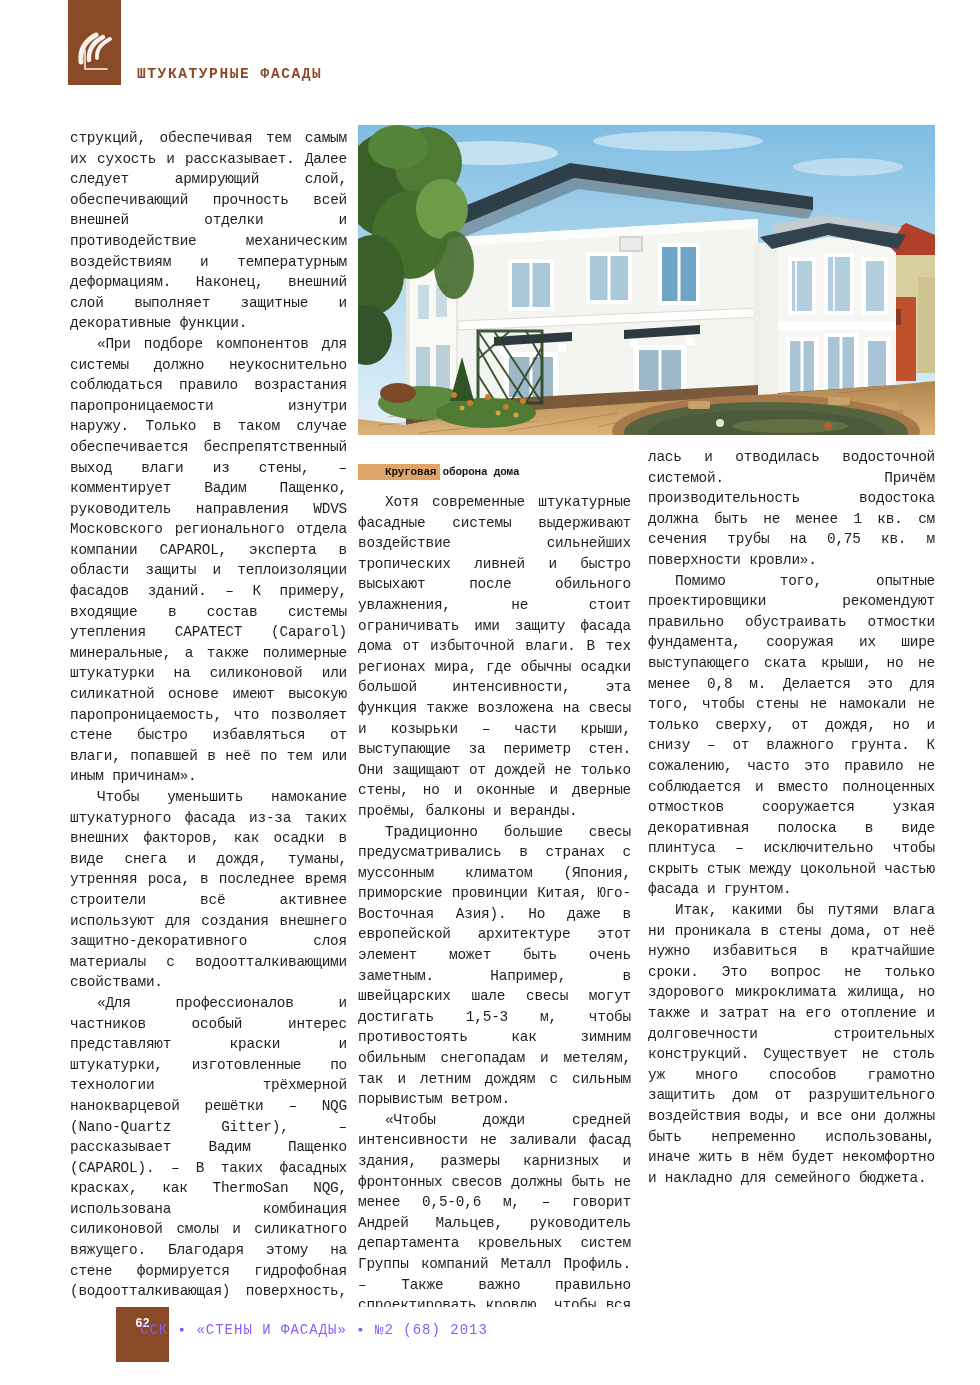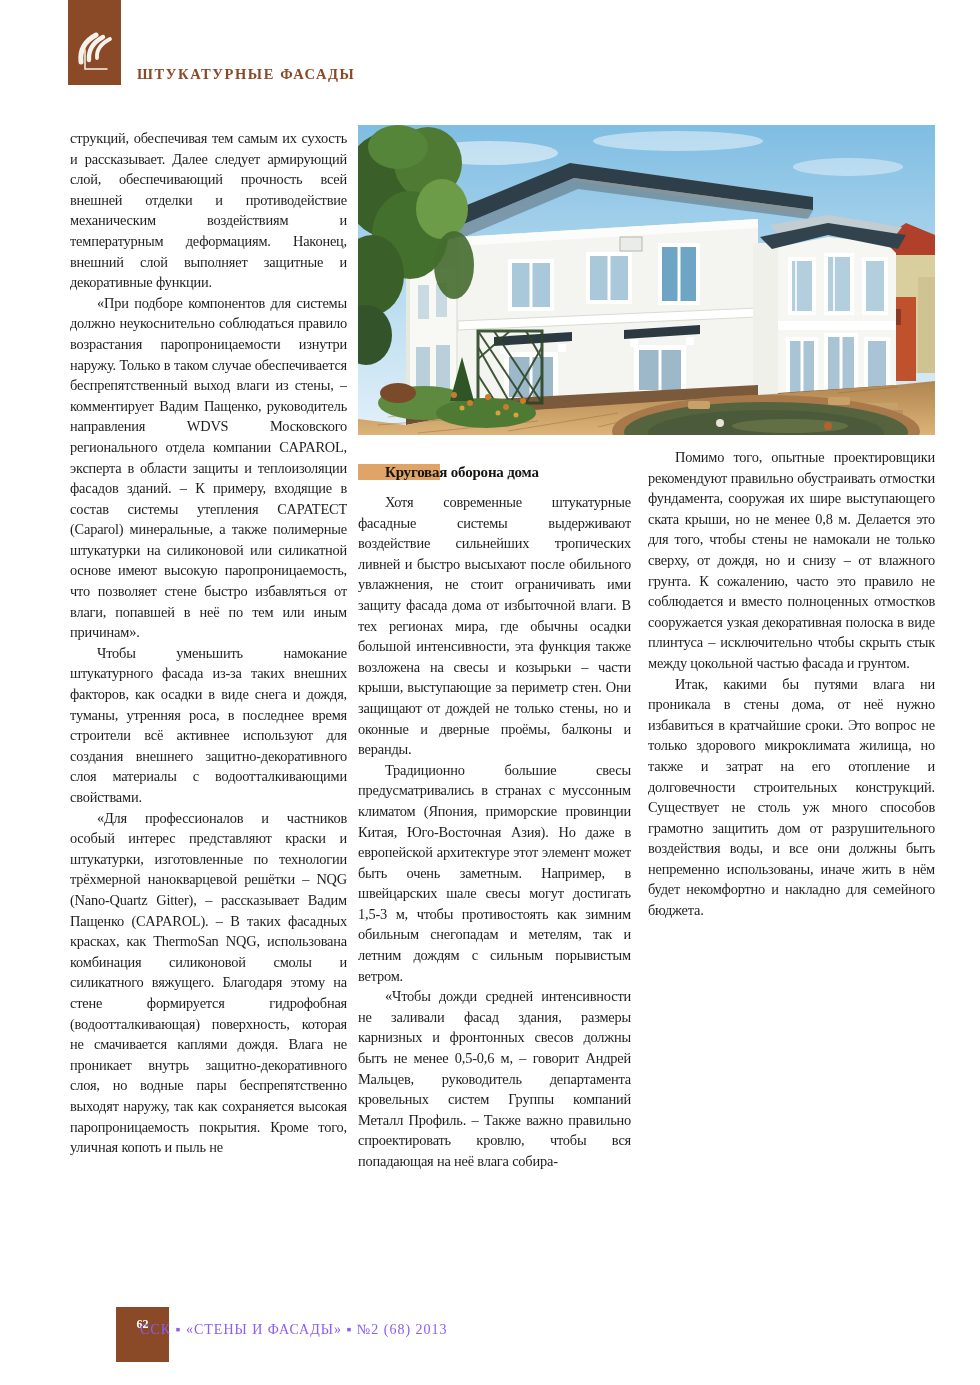--- a/index.html
+++ b/index.html
@@ -1,32 +1,32 @@
 <!DOCTYPE html>
 <html lang="ru"><head>
 <meta charset="utf-8">
 <style>
   html,body{margin:0;padding:0;background:#ffffff;}
   .page{position:relative;width:980px;height:1385px;background:#ffffff;overflow:hidden;
-        font-family:Liberation Serif, serif;color:#1e1e1c;}
+        font-family:Liberation Mono, monospace;color:#1e1e1c;}
   
   .logo-block{position:absolute;left:68px;top:0;width:53px;height:85px;background:#8a4a27;}
   .section-label{position:absolute;left:137px;top:66px;font-size:14.5px;font-weight:bold;
                  letter-spacing:1.6px;color:#8a4a27;}
   
   .photo{position:absolute;left:358px;top:125px;width:577px;height:310px;overflow:hidden;}
   
   .col{position:absolute;text-align:justify;font-size:14.4px;line-height:20.6px;
        letter-spacing:-0.2px;hyphens:auto;-webkit-hyphens:auto;}
   .col p{margin:0;text-indent:27px;}
   .col p.noindent{text-indent:0;}
   .col1{left:70px;top:128px;width:277px;max-height:1178px;overflow:hidden;}
   .col2{left:358px;top:447px;width:273px;max-height:860px;overflow:hidden;}
   .col3{left:648px;top:447px;width:287px;}
-  .subhead{position:relative;margin:16px 0 10px 0;font-size:15px;line-height:19px;
+  .subhead{position:relative;margin:16px 0 10px 0;font-size:11px;line-height:19px;
            font-weight:bold;text-align:left;color:#151513;}
   .hl-bar{position:absolute;left:0;top:1px;width:82px;height:16px;background:#e0a468;z-index:0;}
   .subhead-text{position:relative;z-index:1;padding-left:27px;}
   .byline{text-indent:0;text-align:right;font-weight:bold;font-size:14.5px;
           margin-top:26px;padding-right:26px;letter-spacing:0;}
   
   .page-number-box{position:absolute;left:68px;top:1307px;width:53px;height:55px;background:#8a4a27;
                    color:#ffffff;font-weight:bold;font-size:12px;text-align:center;
                    box-sizing:border-box;padding-top:10px;margin-left:48px;}
   .footer-line{position:absolute;left:140px;top:1322px;font-size:14px;color:#8b5cf6;
@@ -211,20 +211,21 @@
     <h2 class="subhead">
       <span class="hl-bar"></span>
       <span class="subhead-text">Круговая оборона дома</span>
     </h2>
     <p>Хотя современные штукатурные фасадные системы выдерживают воздействие сильнейших тропических ливней и быстро высыхают после обильного увлажнения, не стоит ограничивать ими защиту фасада дома от избыточной влаги. В тех регионах мира, где обычны осадки большой интенсивности, эта функция также возложена на свесы и козырьки – части крыши, выступающие за периметр стен. Они защищают от дождей не только стены, но и оконные и дверные проёмы, балконы и веранды.</p>
     <p>Традиционно большие свесы предусматривались в странах с муссонным климатом (Япония, приморские провинции Китая, Юго-Восточная Азия). Но даже в европейской архитектуре этот элемент может быть очень заметным. Например, в швейцарских шале свесы могут достигать 1,5-3 м, чтобы противостоять как зимним обильным снегопадам и метелям, так и летним дождям с сильным порывистым ветром.</p>
     <p>«Чтобы дожди средней интенсивности не заливали фасад здания, размеры карнизных и фронтонных свесов должны быть не менее 0,5-0,6 м, – говорит Андрей Мальцев, руководитель департамента кровельных систем Группы компаний Металл Профиль. – Также важно правильно спроектировать кровлю, чтобы вся попадающая на неё влага собира-</p>
   </div>
 
   <div class="col col3">
+    <p class="noindent">лась и отводилась водосточной системой. Причём производительность водостока должна быть не менее 1 кв. см сечения трубы на 0,75 кв. м поверхности кровли».</p>
     <p>Помимо того, опытные проектировщики рекомендуют правильно обустраивать отмостки фундамента, сооружая их шире выступающего ската крыши, но не менее 0,8 м. Делается это для того, чтобы стены не намокали не только сверху, от дождя, но и снизу – от влажного грунта. К сожалению, часто это правило не соблюдается и вместо полноценных отмостков сооружается узкая декоративная полоска в виде плинтуса – исключительно чтобы скрыть стык между цокольной частью фасада и грунтом.</p>
     <p>Итак, какими бы путями влага ни проникала в стены дома, от неё нужно избавиться в кратчайшие сроки. Это вопрос не только здорового микроклимата жилища, но также и затрат на его отопление и долговечности строительных конструкций. Существует не столь уж много способов грамотно защитить дом от разрушительного воздействия воды, и все они должны быть непременно использованы, иначе жить в нём будет некомфортно и накладно для семейного бюджета.</p>
   </div>
 
   <div class="page-number-box">62</div>
   <div class="footer-line">ССК ▪ «СТЕНЫ И ФАСАДЫ» ▪ №2 (68) 2013</div>
 
 </div>
 
 </body></html>

